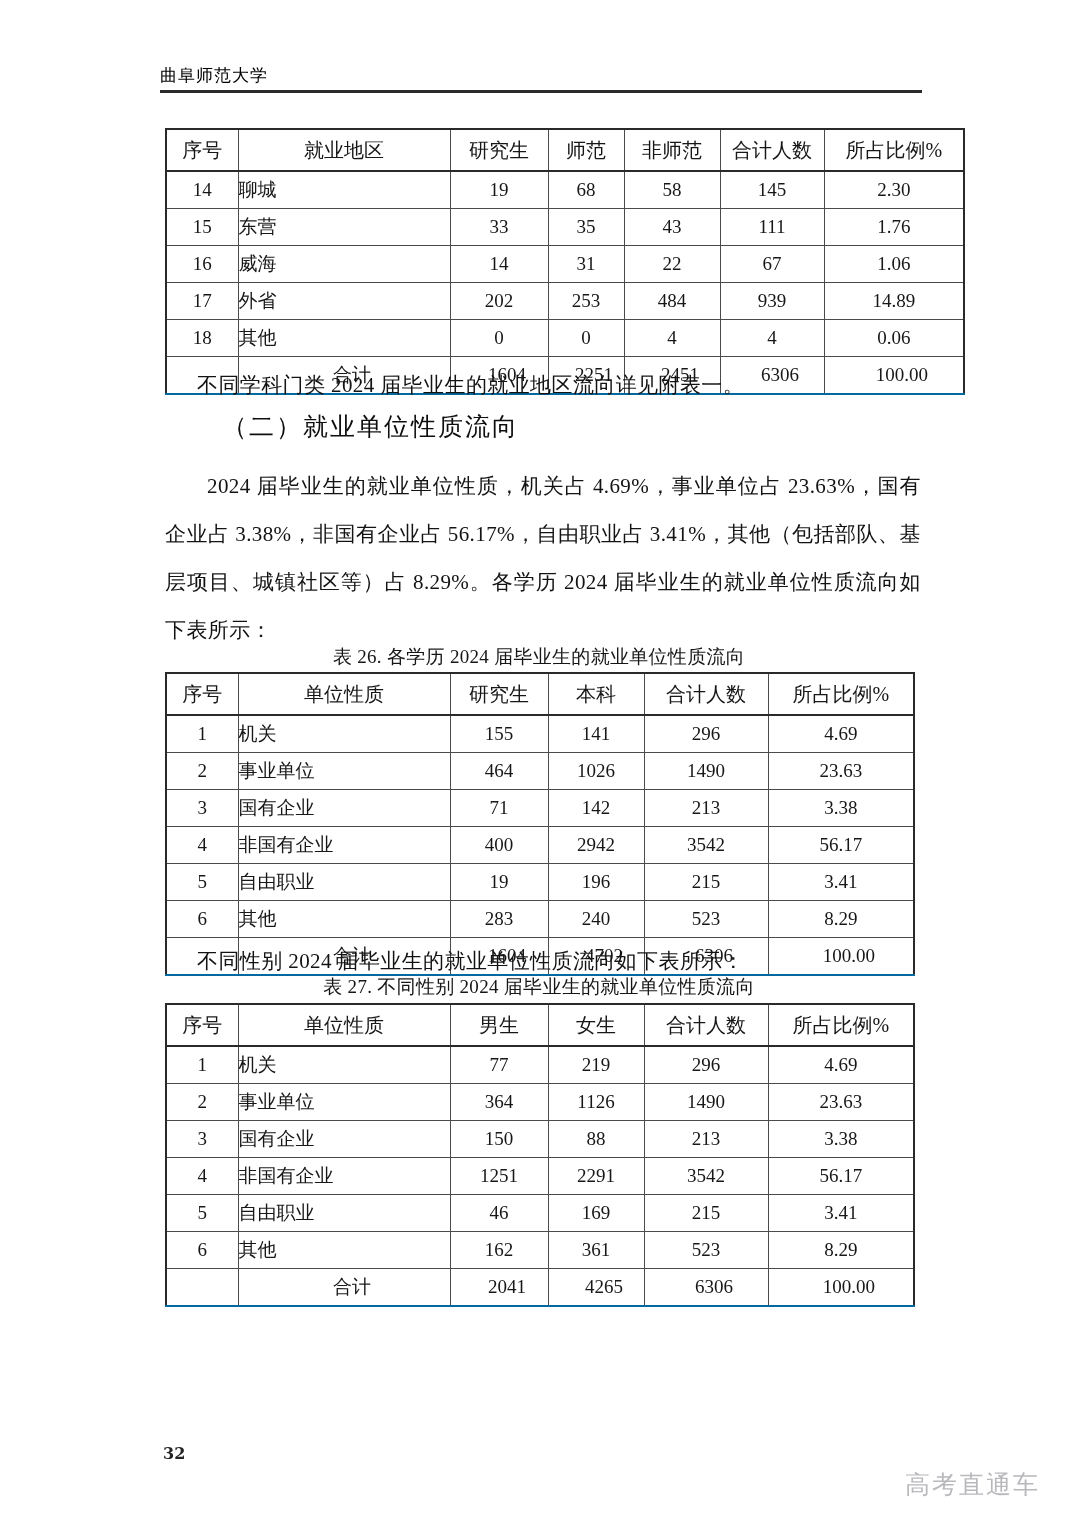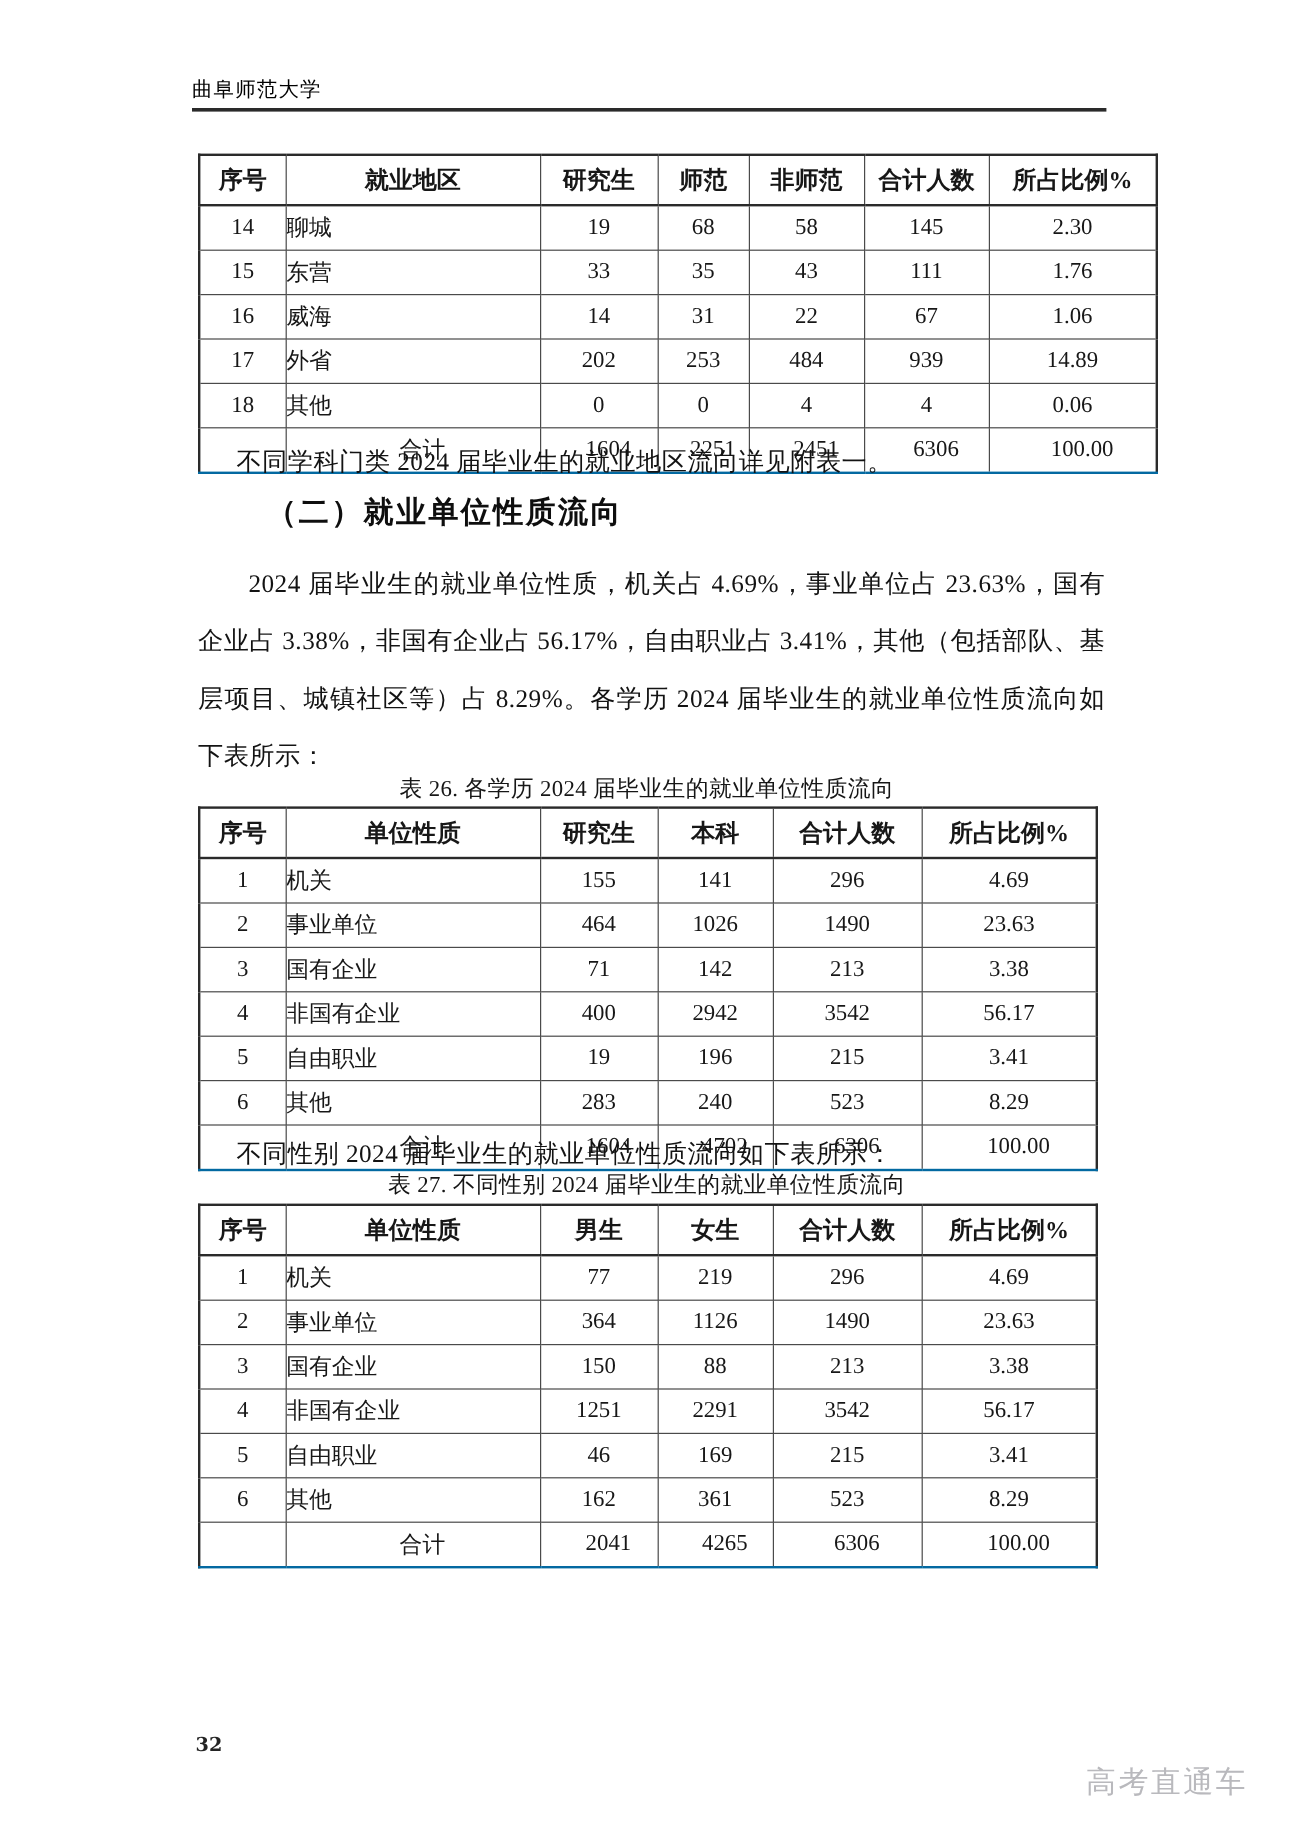--- a/index.html
+++ b/index.html
@@ -60,21 +60,21 @@
     height: 36px;
     font-size: 19px;
     font-weight: normal;
     text-align: center;
     vertical-align: middle;
     color: #171717;
     overflow: hidden;
     white-space: nowrap;
   }
   .rtable thead th {
-    font-weight: bold;
+    font-weight: normal;
     font-size: 20px;
     height: 40px;
     border-bottom: 2px solid #2a2a2a;
   }
   .rtable .outer-t td, .rtable .outer-t th { border-top: 2px solid #2a2a2a; }
   .rtable .outer-b td { border-bottom: 2px solid #0369a1; padding-left: 16px; }
   .rtable .c-left {
     text-align: left;
     margin-top: 10px;
   }
@@ -104,21 +104,21 @@
   }
   #para-discipline-note { left: 197px; top: 361px; width: 724px; }
   #para-unit-nature     { left: 165px; top: 462px; width: 756px; text-indent: 42px; }
   #para-gender-note     { left: 197px; top: 937px; width: 724px; }
 
   .section-heading {
     position: absolute;
     left: 222px;
     top: 410px;
     font-size: 25px;
-    font-weight: bold;
+    font-weight: normal;
     letter-spacing: 2px;
     color: #0e0e0e;
     font-family: "DejaVu Serif", "Liberation Serif", serif;
   }
 
   .table-caption {
     position: absolute;
     width: 748px;
     left: 165px;
     text-align: center;

